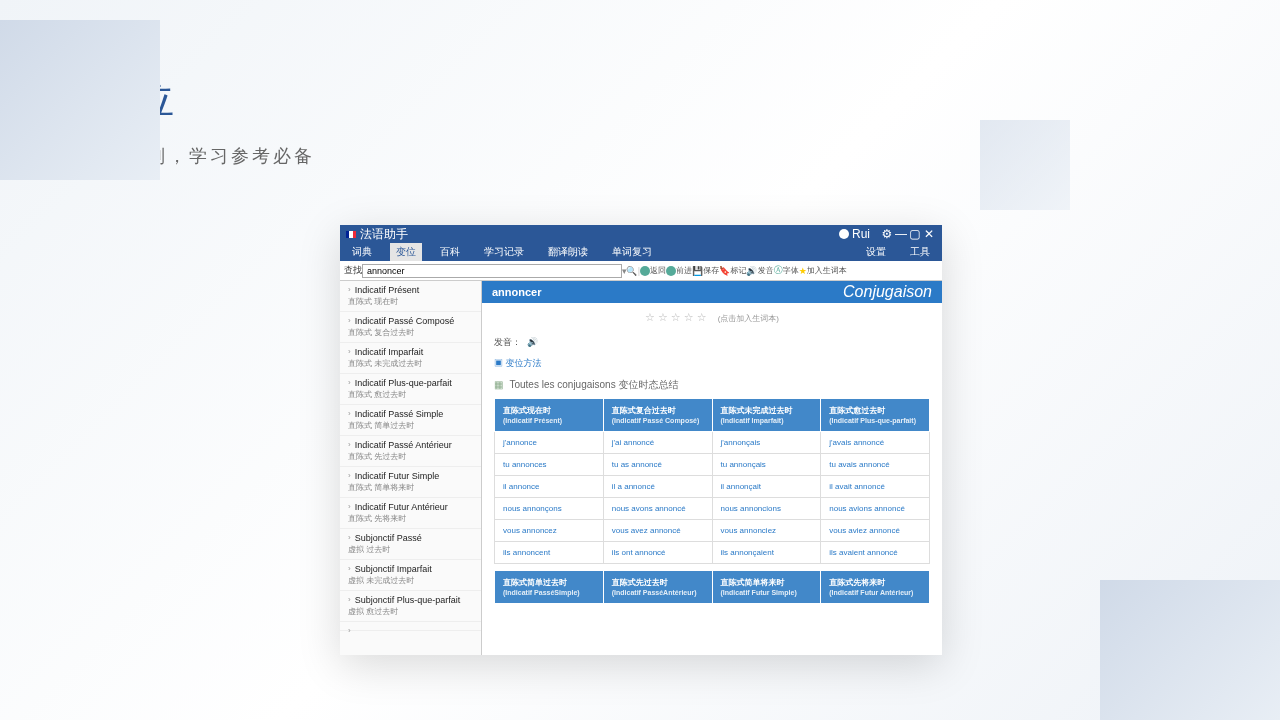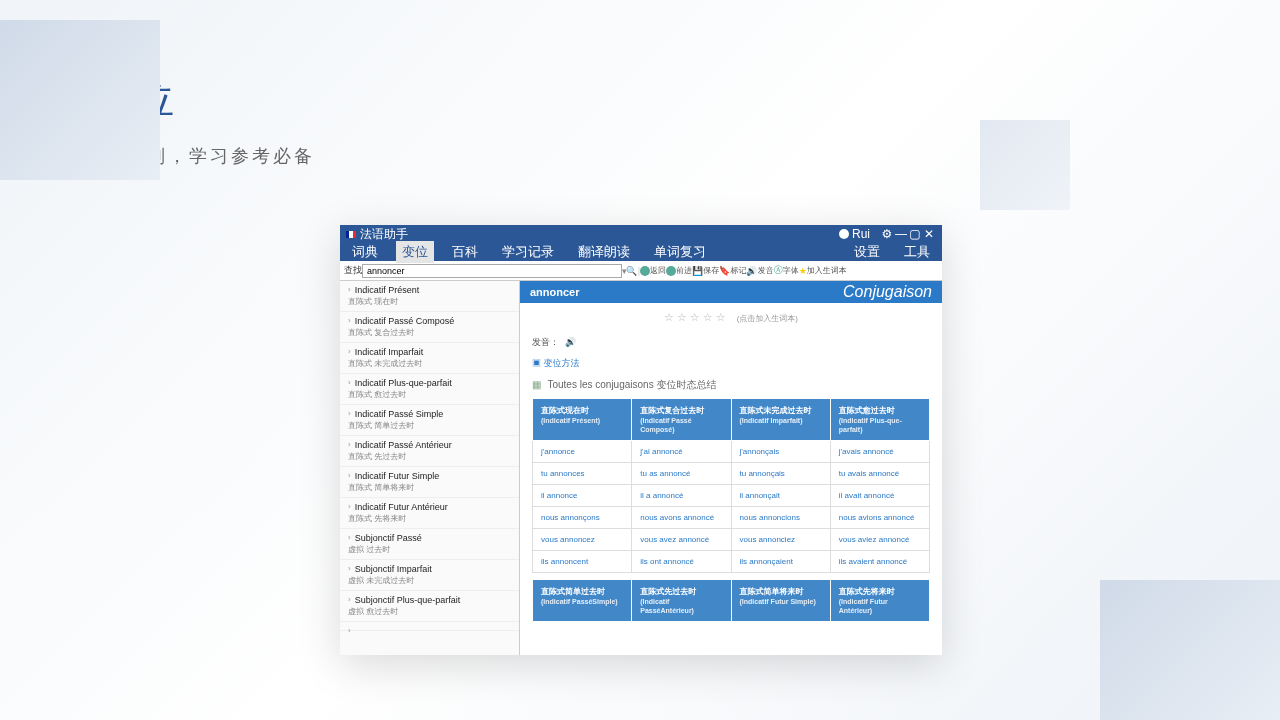--- a/index.html
+++ b/index.html
@@ -9,31 +9,31 @@
 .bg2{width:90px;height:90px;top:120px;right:210px;opacity:.6}
 .bg3{width:180px;height:140px;bottom:0;right:0}
 .hero{text-align:left;padding-top:70px}
 .hero h1{font-size:42px;color:#2b5797;font-weight:400;letter-spacing:2px}
 .hero p{font-size:18px;color:#666;margin-top:18px;letter-spacing:3px}
 .app{position:absolute;left:340px;top:225px;width:602px;height:430px;background:#fff;box-shadow:0 10px 40px rgba(0,0,0,.15);font-size:10px;color:#333}
 .titlebar{height:18px;background:#2b5797;color:#fff;display:flex;align-items:center;padding:0 6px;font-size:12px}
 .titlebar .ttl{margin-left:4px}
 .titlebar .sp{flex:1}
 .titlebar .wbtn{width:14px;text-align:center;cursor:pointer}
-.menubar{height:18px;background:#2b5797;display:flex;align-items:center;padding:0 6px;gap:12px;font-size:13px;color:#fff}
+.menubar{height:18px;background:#2b5797;display:flex;align-items:center;padding:0 6px;gap:12px;font-size:10px;color:#fff}
 .menubar .tab{cursor:pointer;padding:2px 6px}
 .menubar .tab.active{background:#e5e5e5;color:#2b5797}
 .menubar .sp{flex:1}
 .searchbar{height:20px;border-bottom:1px solid #ccc;display:flex;align-items:center;padding:0 4px;font-size:9px;}
 .searchbar input{flex:0 0 260px;border:1px solid #aaa;height:14px;padding:0 4px;font-size:9px}
 .searchbar .lbl{color:#333}
 .searchbar .tbtn{font-size:8px;color:#555;cursor:pointer;white-space:nowrap}
 .searchbar .tico{width:10px;height:10px;border-radius:50%;display:inline-block;vertical-align:middle}
 .body{display:flex;height:calc(100% - 56px)}
-.side{width:180px;border-right:1px solid #ccc;overflow-y:auto;background:#fafafa}
+.side{width:142px;border-right:1px solid #ccc;overflow-y:auto;background:#fafafa}
 .side-item{padding:4px 8px;cursor:pointer;border-bottom:1px solid #eee}
 .side-item.sel{background:#e5e5e5}
 .side-item .en{font-size:9px;color:#222}
 .side-item .cn{font-size:8px;color:#888;margin-top:1px}
 .side-item::before{content:"›";float:left;margin-right:4px;color:#999;font-size:8px}
 .main{flex:1;overflow-y:auto;background:#fff}
 .mainhdr{background:#2b7ac7;color:#fff;height:22px;display:flex;align-items:center;padding:0 10px;font-size:11px}
 .mainhdr .sp{flex:1}
 .mainhdr .conj{font-style:italic;font-weight:normal;font-size:16px}
 .stars{text-align:center;padding:8px;color:#bbb;font-size:11px}

